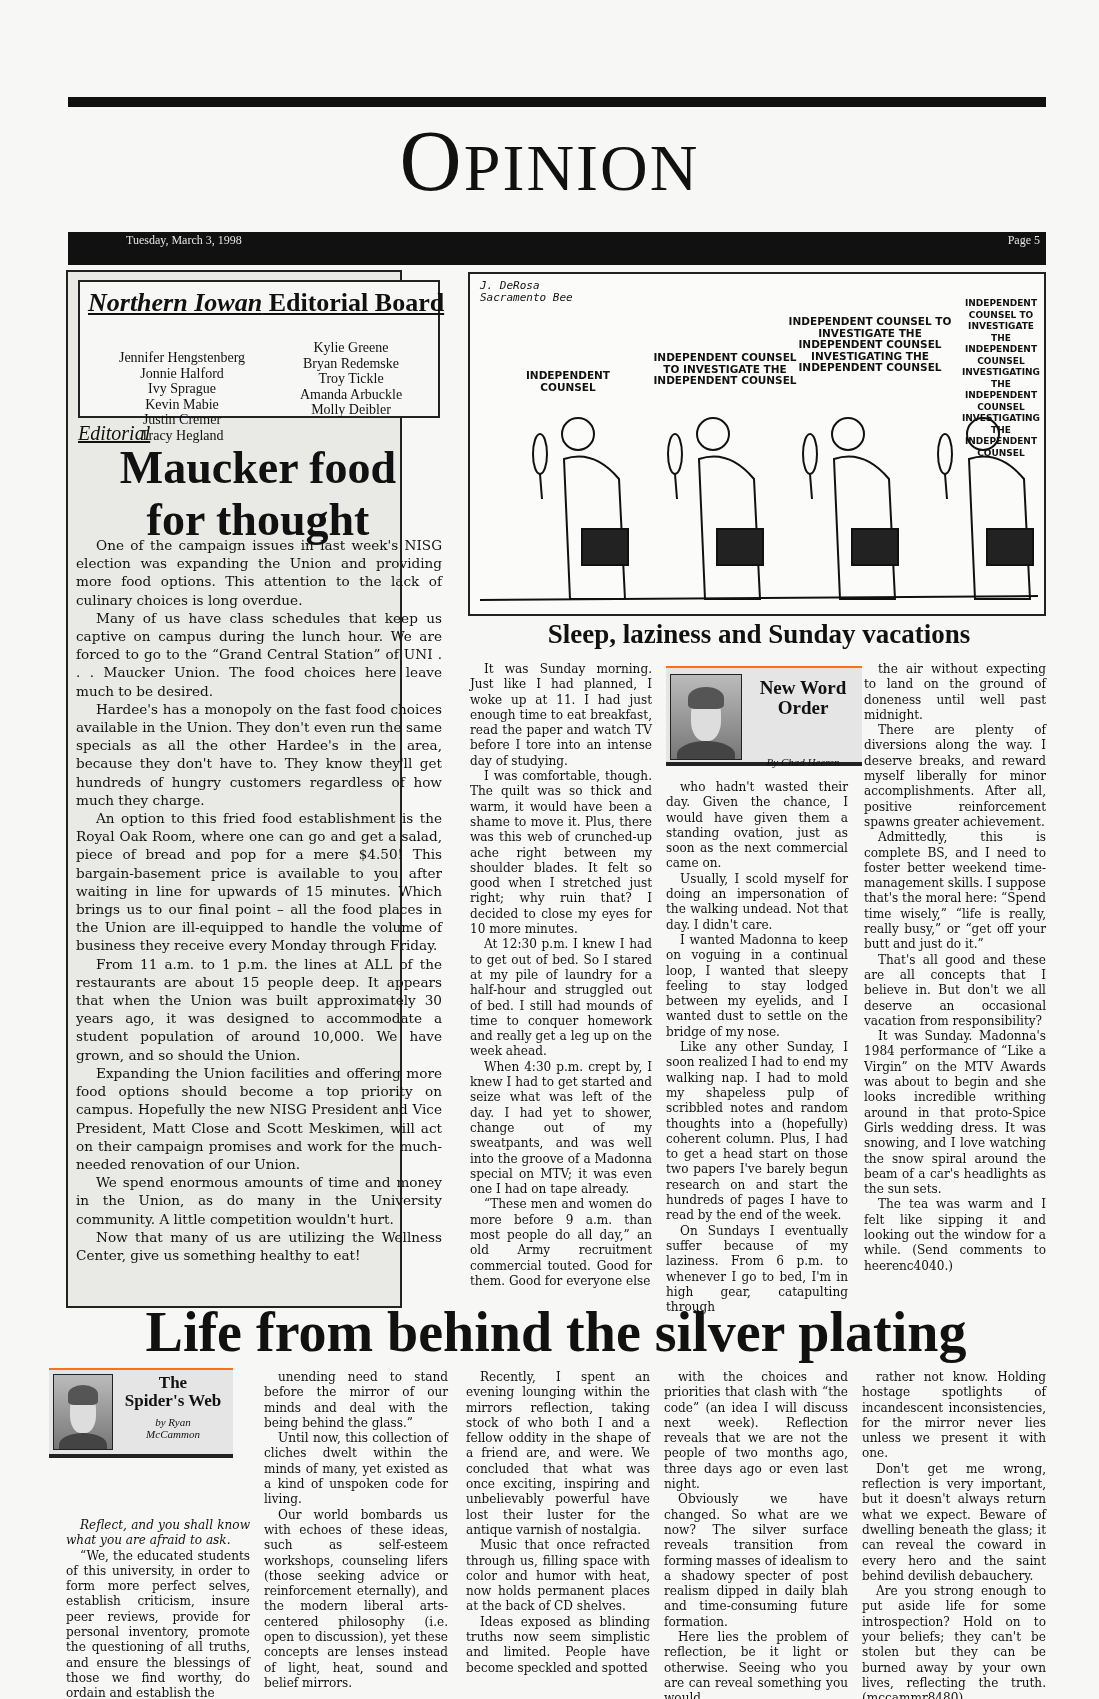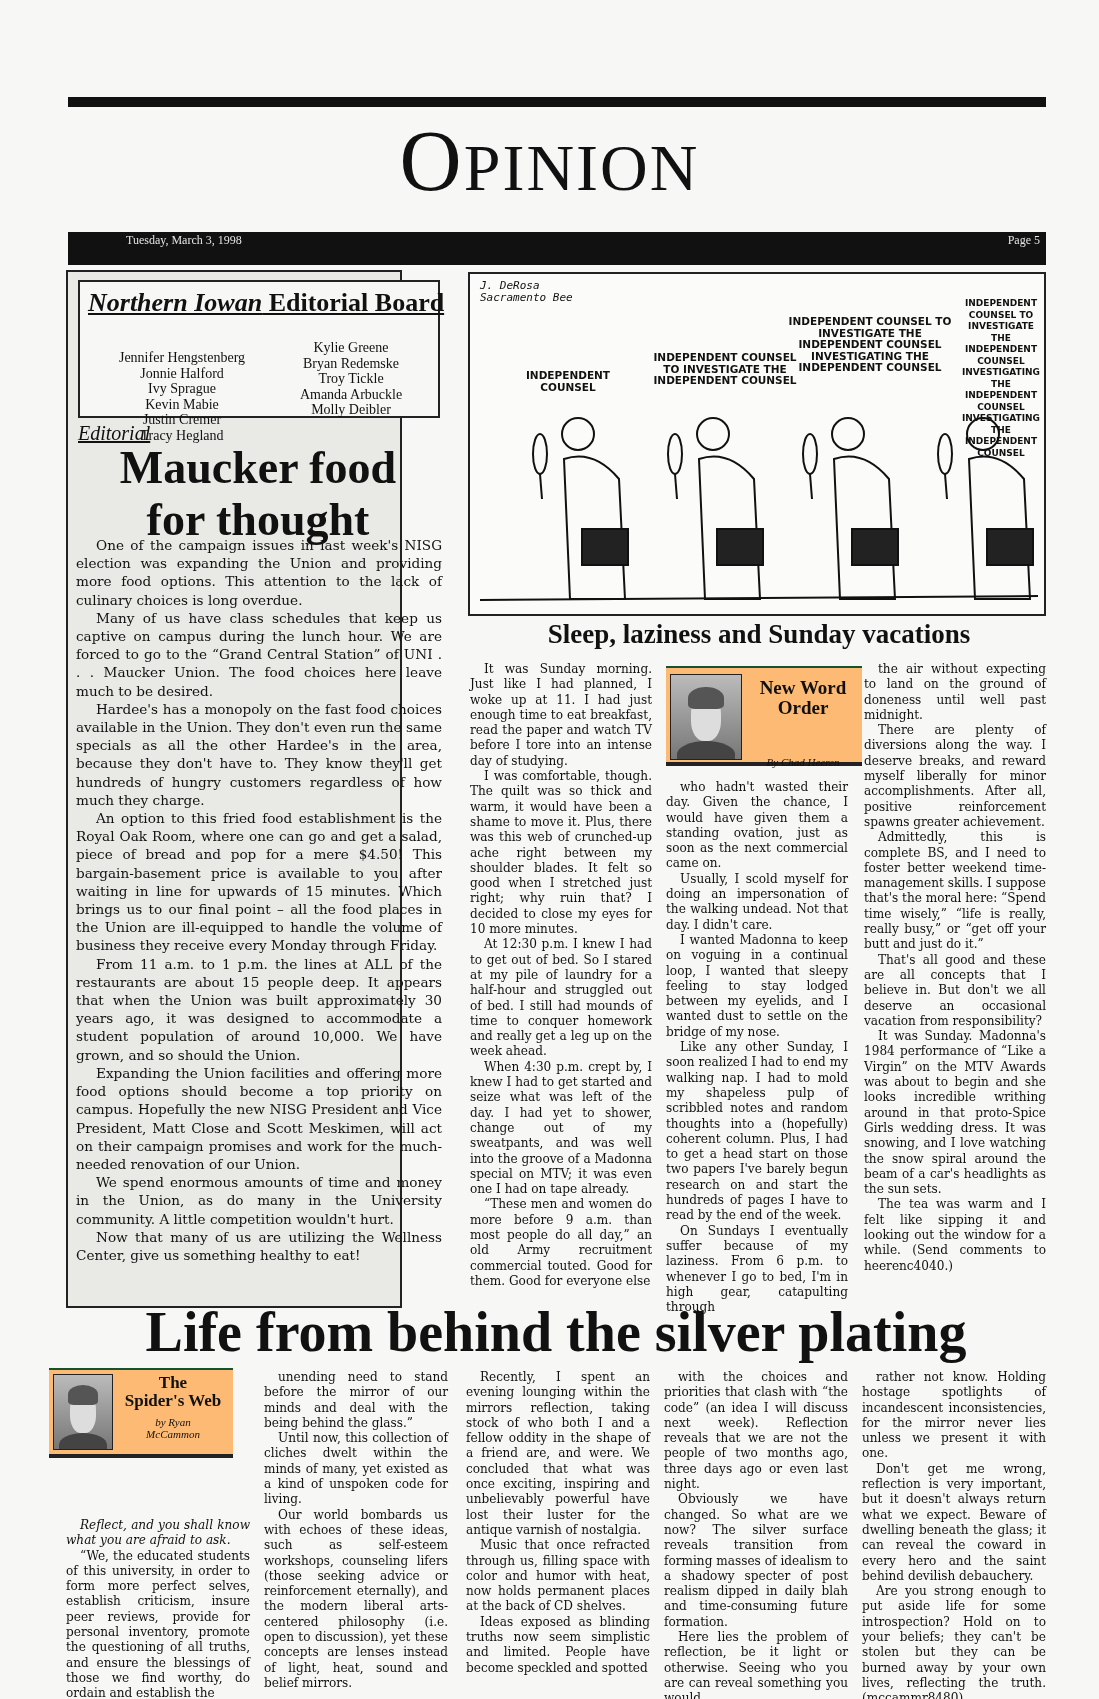--- a/index.html
+++ b/index.html
@@ -36,21 +36,21 @@
   .cartoon .balloon { position: absolute; font-family: "DejaVu Sans", sans-serif; font-weight: bold; font-size: 10.5px; line-height: 11.5px; text-align: center; text-transform: uppercase; }
   .cartoon svg { position: absolute; left: 0; top: 0; }
 
   
   .sleep-headline { position: absolute; left: 470px; top: 614px; width: 578px; text-align: center; font-family: "Liberation Serif", serif; font-weight: bold; font-size: 27px; line-height: 40px; white-space: nowrap; }
   .life-headline { position: absolute; left: 66px; top: 1302px; width: 980px; text-align: center; font-family: "Liberation Serif", serif; font-weight: bold; font-size: 56px; line-height: 60px; white-space: nowrap; }
 
   .col { position: absolute; font-family: "DejaVu Serif", serif; font-size: 12.1px; line-height: 15.3px; text-align: justify; hyphens: manual; }
   .col p { text-indent: 14px; }
 
-  .byline-box { position: absolute; border-top: 2px solid #14532d; border-bottom: 4px solid #222; background: #fdba74; }
+  .byline-box { position: absolute; border-top: 2px solid #f97316; border-bottom: 4px solid #222; background: #e5e5e5; }
   .headshot { position: absolute; border: 1.5px solid #222; background: linear-gradient(#bbb, #777); overflow: hidden; }
   .headshot .face { position: absolute; left: 50%; top: 22%; width: 44%; height: 56%; margin-left: -22%; background: #ddd; border-radius: 45% 45% 42% 42%; }
   .headshot .hair { position: absolute; left: 50%; top: 14%; width: 52%; height: 26%; margin-left: -26%; background: #555; border-radius: 50% 50% 20% 20%; }
   .headshot .shoulders { position: absolute; left: 8%; bottom: -10%; width: 84%; height: 32%; background: #444; border-radius: 50% 50% 0 0; }
   .col-title { position: absolute; text-align: center; font-family: "Liberation Serif", serif; font-weight: bold; line-height: 1.05; }
   .col-author { position: absolute; text-align: center; font-family: "Liberation Serif", serif; font-style: italic; }
 </style>
 </head>
 <body>
 

